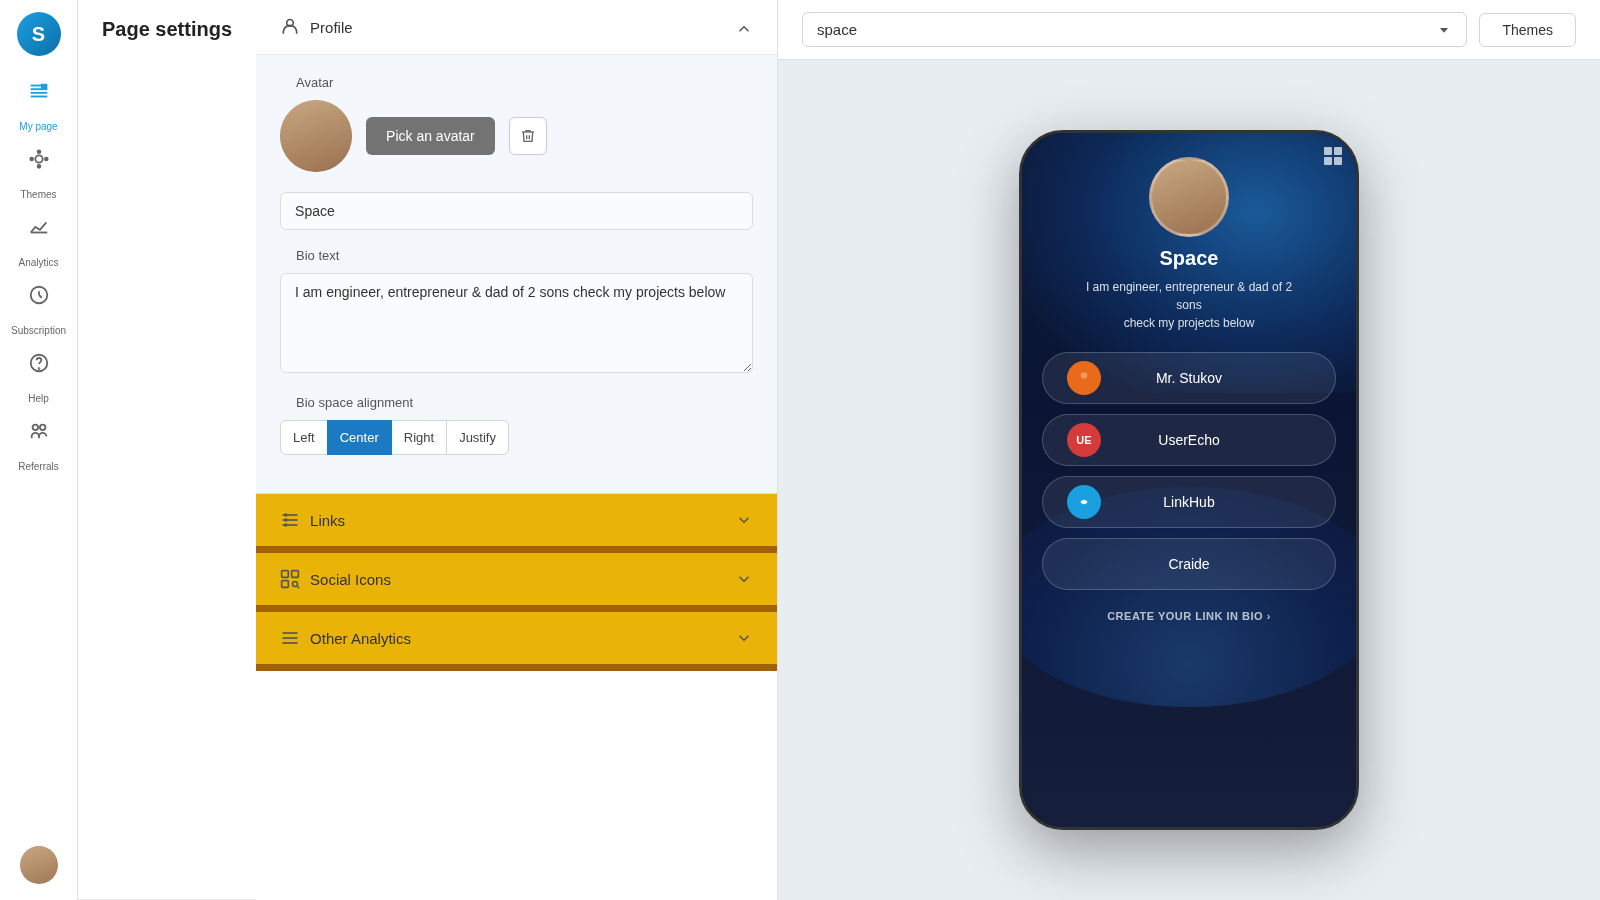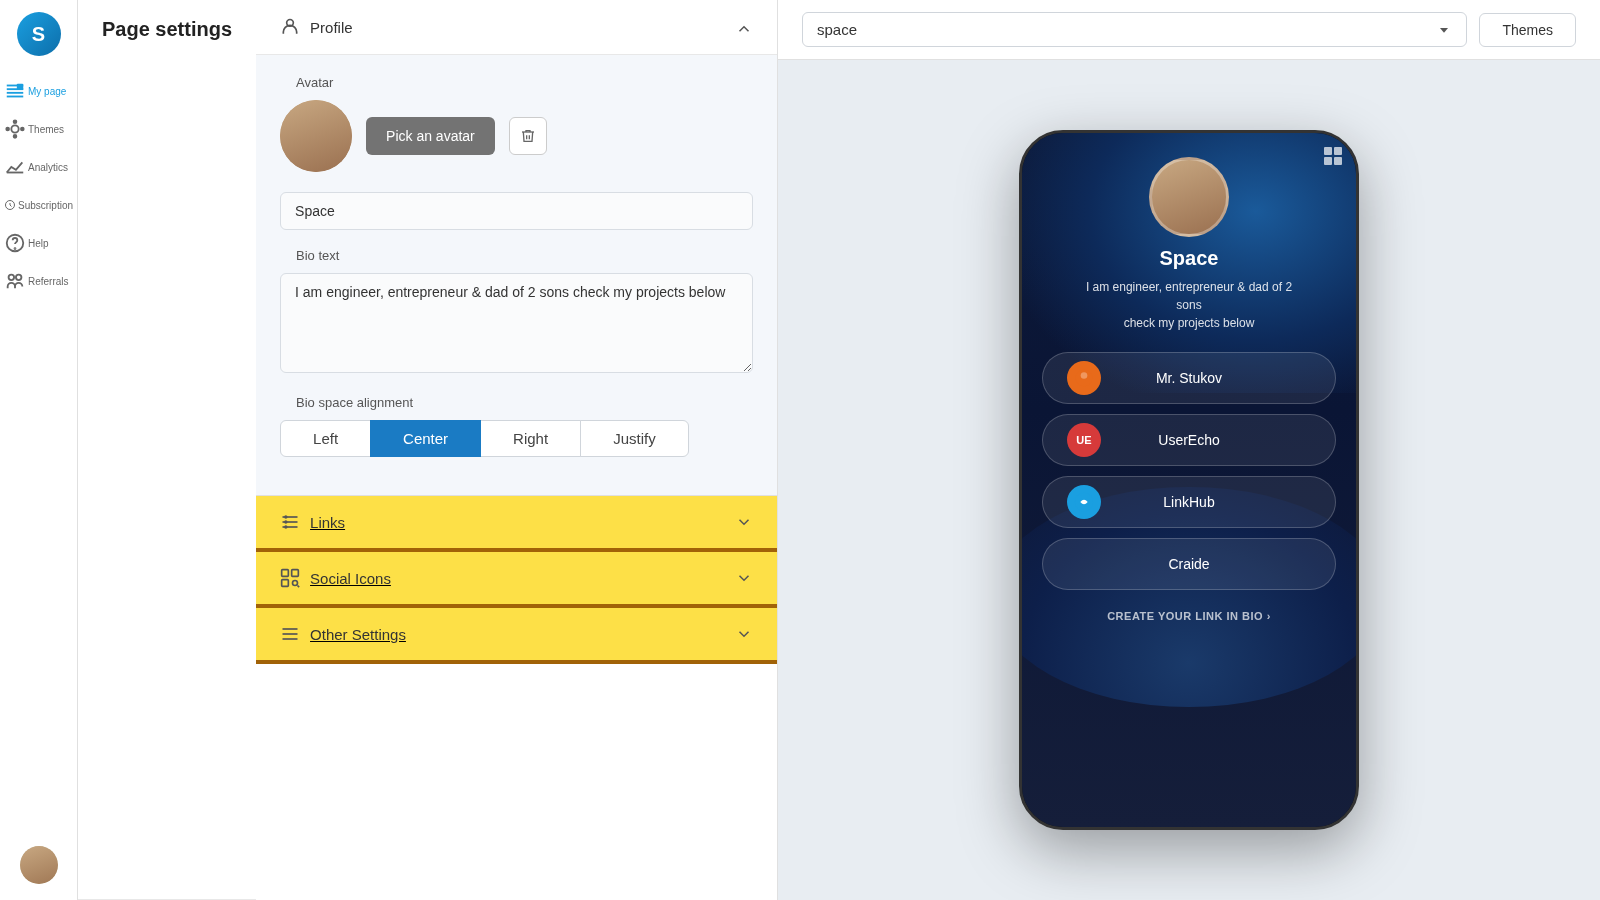--- a/index.html
+++ b/index.html
@@ -19,23 +19,23 @@
     }
     .sidebar-logo {
       width: 44px; height: 44px;
       background: linear-gradient(135deg, #1a9fe0, #0d6eaa);
       border-radius: 50%;
       display: flex; align-items: center; justify-content: center;
       margin-bottom: 16px;
       font-weight: bold; color: #fff; font-size: 20px;
     }
     .sidebar-item {
-      display: flex; flex-direction: row; align-items: center;
+      display: flex; flex-direction: column; align-items: center;
       padding: 8px 4px; width: 100%; cursor: pointer;
-      color: #666; font-size: 10px; gap: 2px;
+      color: #666; font-size: 10px; gap: 19px;
     }
     .sidebar-item.active { color: #1a9fe0; }
     .sidebar-item svg { width: 22px; height: 22px; }
     .sidebar-avatar {
       position: absolute; bottom: 16px;
       width: 38px; height: 38px; border-radius: 50%;
       background: #c8b89a;
       overflow: hidden; display: flex; align-items: center; justify-content: center;
     }
     .sidebar-avatar-inner {
@@ -106,31 +106,31 @@
       width: 100%; padding: 10px 14px;
       border: 1px solid #d8dde3; border-radius: 6px;
       font-size: 14px; color: #333; background: #fafbfc;
       resize: vertical; min-height: 100px; outline: none;
       font-family: inherit;
     }
 
     
     .alignment-group { display: flex; gap: 0; margin-top: 10px; }
     .align-btn {
-      padding: 9px 32px; border: 1px solid #d0d5db;
-      background: #fff; cursor: pointer; font-size: 15px; color: #444;
+      padding: 9px 12px; border: 1px solid #d0d5db;
+      background: #fff; cursor: pointer; font-size: 13px; color: #444;
       margin-right: -1px;
     }
     .align-btn:first-child { border-radius: 6px 0 0 6px; }
     .align-btn:last-child { border-radius: 0 6px 6px 0; }
     .align-btn.active { background: #1a7bc4; color: #fff; border-color: #1a7bc4; z-index: 1; }
 
     
     .collapse-section {
-      background: #fde047; border-bottom: 4px solid #a16207; text-decoration: underline;
+      background: #eab308; border-bottom: 7px solid #a16207;
     }
     .collapse-header {
       display: flex; align-items: center; justify-content: space-between;
       padding: 16px 24px; cursor: pointer;
     }
     .collapse-header-left { display: flex; align-items: center; gap: 10px; font-size: 15px; color: #333; }
 
     
     .main-right {
       flex: 1; background: #e8edf2;
@@ -391,21 +391,21 @@
     </div>
 
     <div class="collapse-section">
       <div class="collapse-header">
         <div class="collapse-header-left">
           <svg width="20" height="20" viewBox="0 0 24 24" fill="none" stroke="#555" stroke-width="2">
             <line x1="3" y1="6" x2="21" y2="6"></line>
               <line x1="3" y1="12" x2="21" y2="12"></line>
               <line x1="3" y1="18" x2="21" y2="18"></line>
           </svg>
-          <span>Other Settings</span>
+          <span>Other Analytics</span>
         </div>
         <svg width="18" height="18" viewBox="0 0 24 24" fill="none" stroke="#555" stroke-width="2">
           <polyline points="6 9 12 15 18 9"></polyline>
         </svg>
       </div>
     </div>
 
   </div>
 </div>
 

